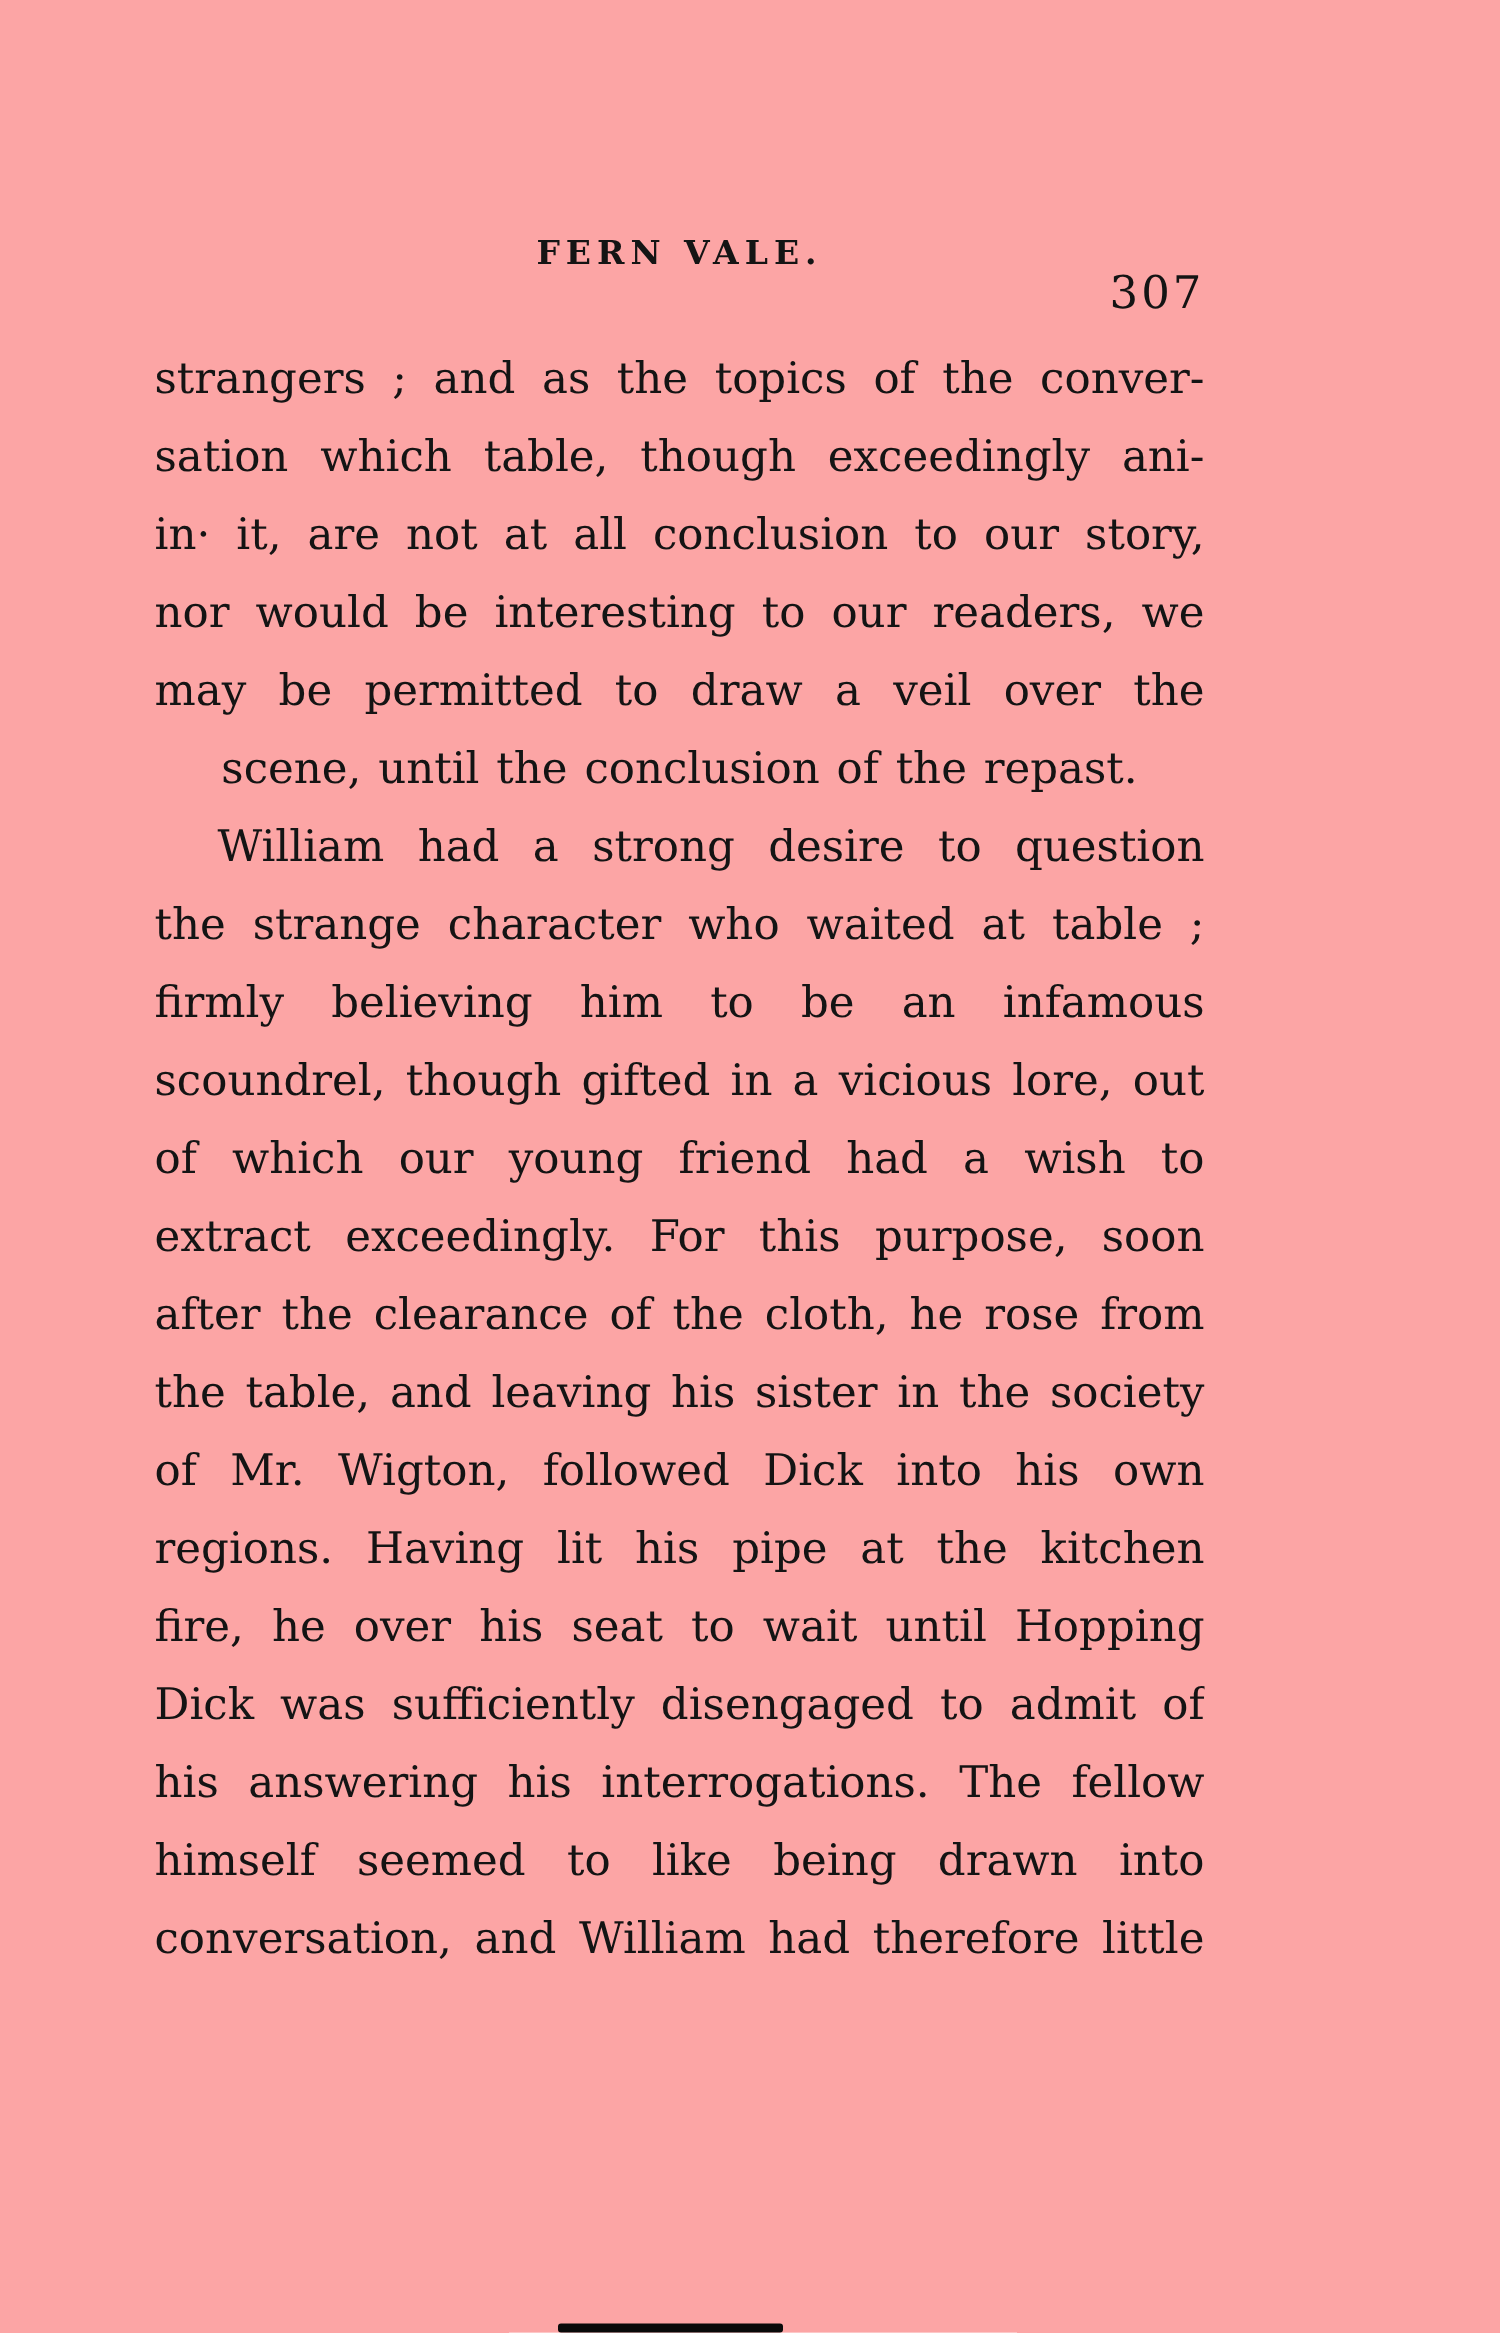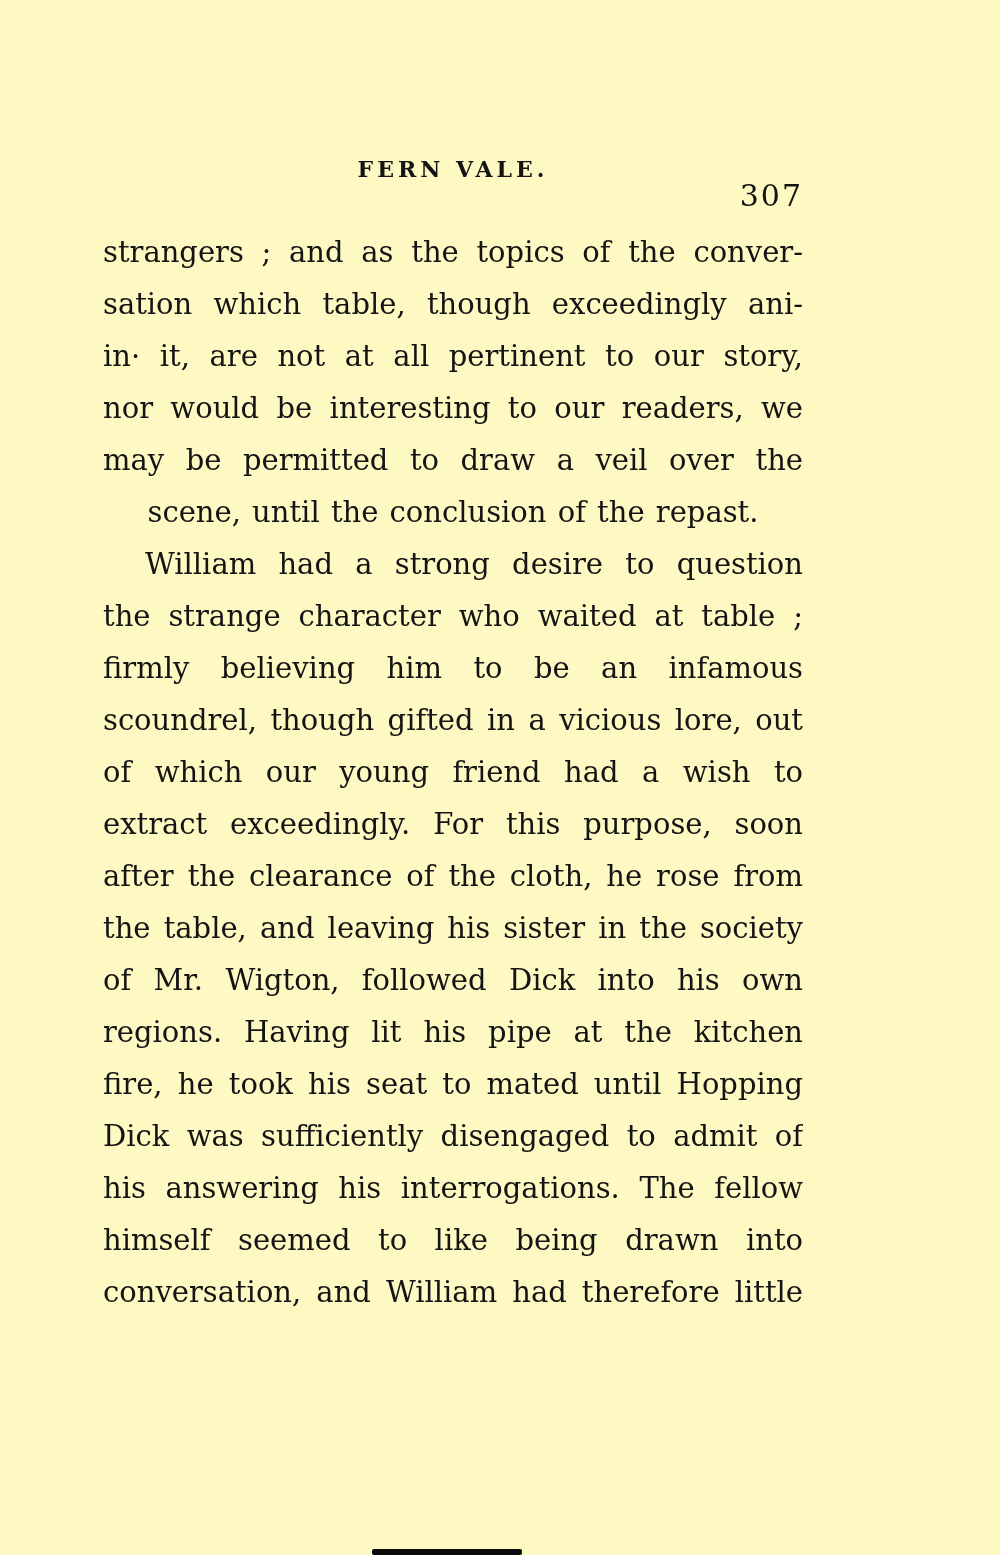--- a/index.html
+++ b/index.html
@@ -10,21 +10,21 @@
   }
   body {
     position: relative;
     font-family: "DejaVu Serif", serif;
     color: #141414;
     overflow: hidden;
   }
   .page {
     position: absolute;
     inset: 0;
-    background: #fef9c3;
+    background: #fca5a5;
   }
   .page-header {
     position: absolute;
     top: 150px;
     left: 103px;
     width: 700px;
     height: 40px;
   }
   .running-title {
     position: absolute;
@@ -90,36 +90,36 @@
 
   <div class="page-header">
     <div class="running-title">FERN VALE.</div>
     <div class="page-number">307</div>
   </div>
 
   <div class="text-block">
 
     <div class="line">strangers ; and as the topics of the conver-</div>
     <div class="line">sation which table, though exceedingly ani-</div>
-    <div class="line">in· it, are not at all pertinent to our story,</div>
+    <div class="line">in· it, are not at all conclusion to our story,</div>
     <div class="line">nor would be interesting to our readers, we</div>
     <div class="line">may be permitted to draw a veil over the</div>
     <div class="line noju">scene, until the conclusion of the repast.</div>
 
     <div class="line indent">William had a strong desire to question</div>
     <div class="line">the strange character who waited at table ;</div>
     <div class="line">firmly believing him to be an infamous</div>
     <div class="line">scoundrel, though gifted in a vicious lore, out</div>
     <div class="line">of which our young friend had a wish to</div>
     <div class="line">extract exceedingly.  For this purpose, soon</div>
     <div class="line">after the clearance of the cloth, he rose from</div>
     <div class="line">the table, and leaving his sister in the society</div>
     <div class="line">of Mr. Wigton, followed Dick into his own</div>
     <div class="line">regions.  Having lit his pipe at the kitchen</div>
-    <div class="line">fire, he took his seat to mated until Hopping</div>
+    <div class="line">fire, he over his seat to wait until Hopping</div>
     <div class="line">Dick was sufficiently disengaged to admit of</div>
     <div class="line">his answering his interrogations.  The fellow</div>
     <div class="line">himself seemed to like being drawn into</div>
     <div class="line">conversation, and William had therefore little</div>
   </div>
 
   <div class="scan-artifact"></div>
 
 </div>
 

